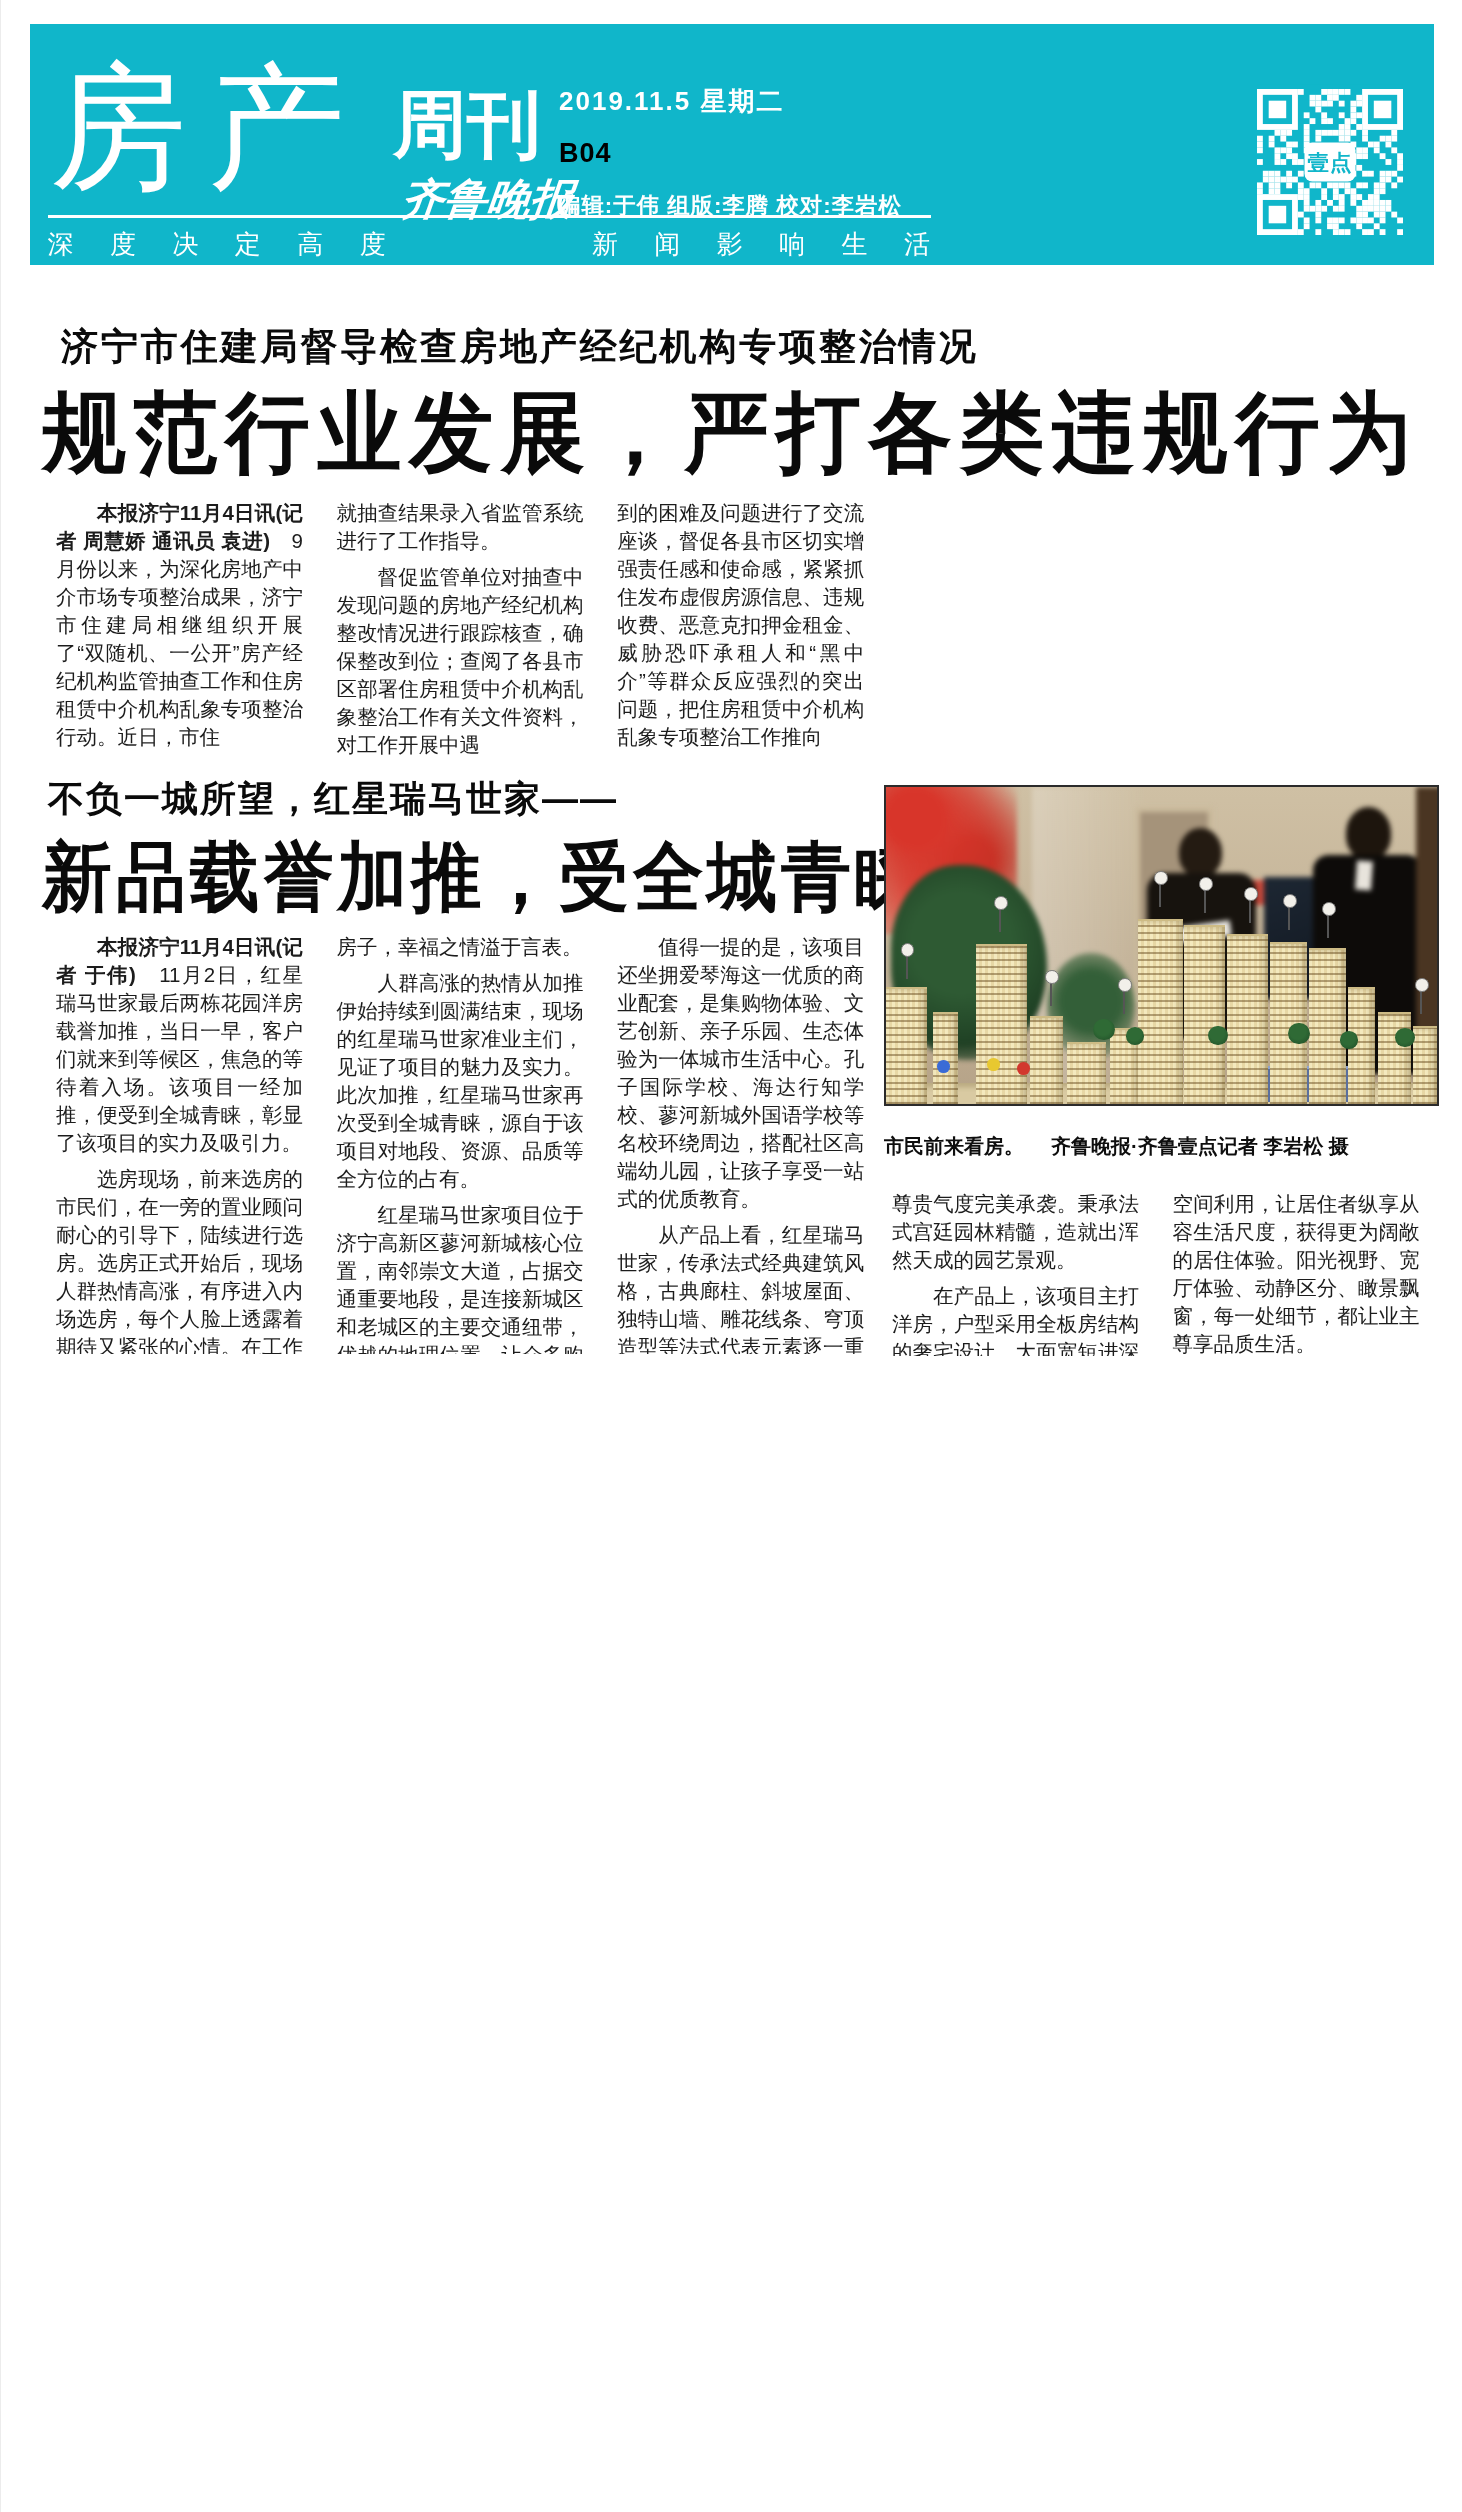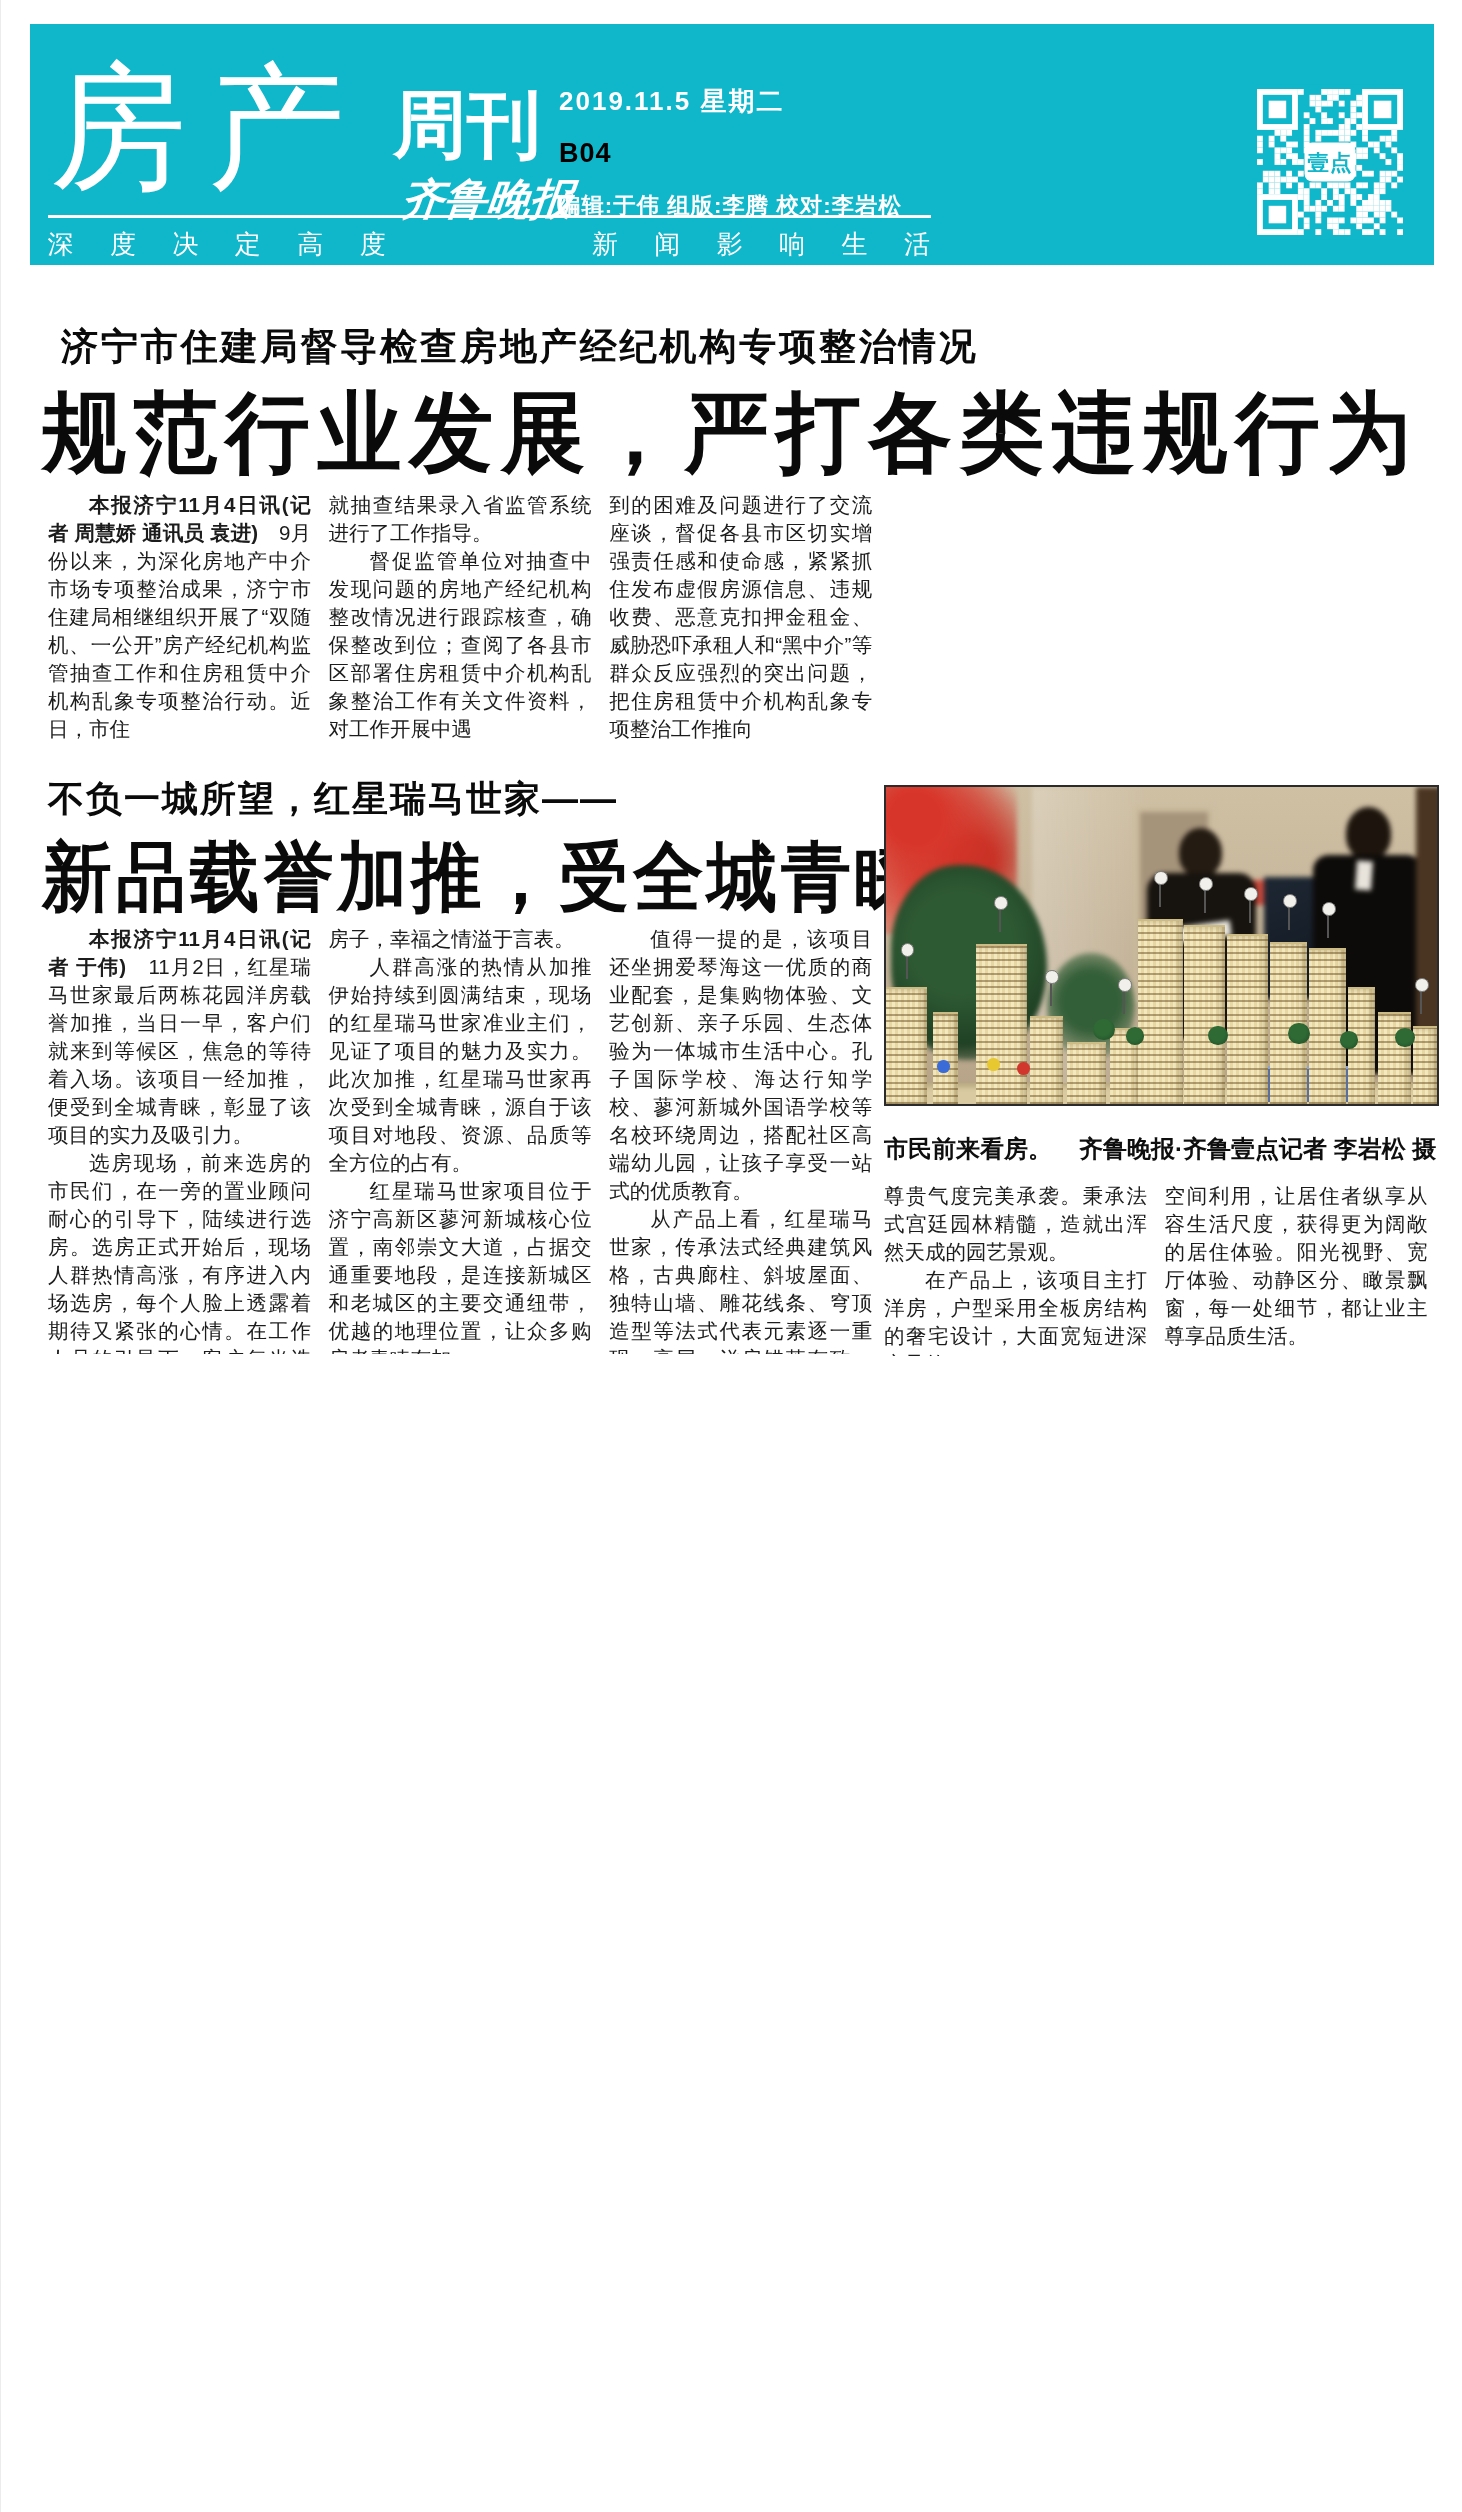--- a/index.html
+++ b/index.html
@@ -36,21 +36,21 @@
                letter-spacing:7.8px;white-space:nowrap;transform:scaleY(1.05);transform-origin:left top;}
   .a2-kicker{left:47px;top:775px;font-size:36px;letter-spacing:2px;}
   .a2-headline{position:absolute;left:41px;top:827px;font-size:70px;font-weight:900;color:#0a0a0a;
                letter-spacing:3.9px;white-space:nowrap;transform:scaleY(1.08);transform-origin:left top;}
 
   .cols{position:absolute;display:flex;gap:17.6px;}
   .a1-body{left:47px;top:491px;width:1387px;height:285px;overflow:hidden;}
   .a2-left{left:47px;top:925px;width:825px;height:429px;overflow:hidden;}
   .a2-right{left:883px;top:1182px;width:552px;height:174px;overflow:hidden;}
   .col{width:263px;flex:0 0 263px;font-size:20.5px;line-height:28px;text-align:justify;color:#1c1c1c;}
-  .col p{margin:0;padding:0;}
+  .col p{margin:8px;padding:0;}
   .col p.new{text-indent:2em;}
   .col p.cont{text-indent:0;}
   .col b{font-weight:700;}
 
   
   .photo{position:absolute;left:883px;top:785px;width:551px;height:317px;border:2px solid #2b2b2b;
          overflow:hidden;background:linear-gradient(180deg,#cfc0a4 0%,#c3b297 55%,#b5a287 100%);}
   .photo-bg{position:absolute;inset:0;filter:blur(2.9px);}
   .wall-light{position:absolute;left:146px;top:0;width:117px;height:100%;
               background:linear-gradient(90deg,rgba(255,255,255,.25),rgba(255,255,255,0));}
@@ -79,22 +79,22 @@
          border-top:2.9px solid #cdbb85;box-shadow:inset -3.9px 0 5.9px rgba(90,70,30,.35);}
   .podium{position:absolute;left:0;bottom:0;width:100%;height:21.5px;background:#d9caa2;
           box-shadow:inset 0 3.9px 4.9px rgba(90,70,30,.25);}
   .shopfront{position:absolute;left:378px;bottom:2px;width:84px;height:33px;background:#5a6f9e;
              border-top:3.9px solid #8fa3cc;}
   .flag{position:absolute;width:2px;background:#555;}
   .flag::after{content:"";position:absolute;left:-4.9px;top:-10.7px;width:11.7px;height:11.7px;border-radius:50%;
                background:#f2f0ea;border:1px solid #777;}
   .dot{position:absolute;width:12.7px;height:12.7px;border-radius:50%;}
 
-  .caption{position:absolute;left:883px;top:1133px;width:552px;text-align:right;
-           font-size:24px;font-weight:700;color:#0e0e0e;white-space:nowrap;}
+  .caption{position:absolute;left:883px;top:1133px;width:552px;text-align:left;
+           font-size:20px;font-weight:700;color:#0e0e0e;white-space:nowrap;}
   .caption .gap{display:inline-block;width:27px;}
 </style>
 </head>
 <body>
 
 <div class="sheet">
 
   <div class="masthead">
     <div class="m-title">房产</div>
     <div class="m-sub">周刊</div>

